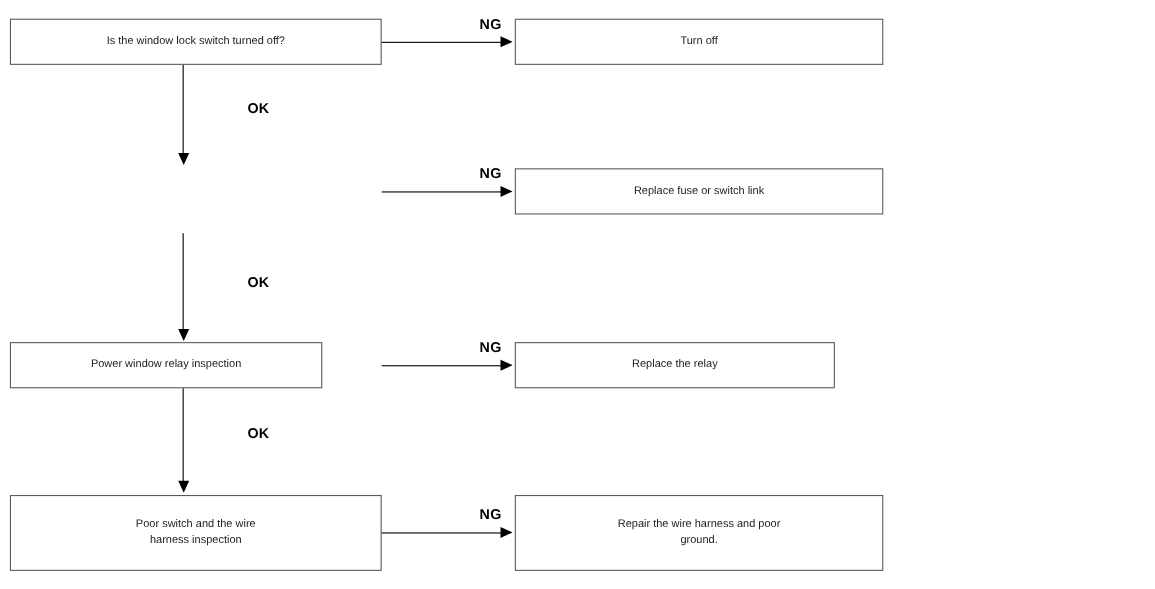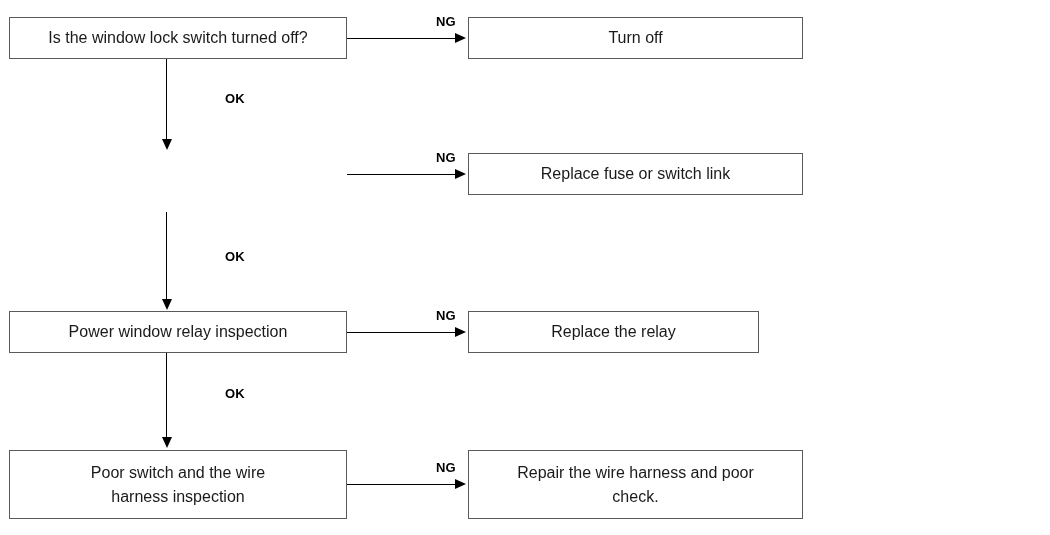--- a/index.html
+++ b/index.html
@@ -19,21 +19,21 @@
   .node {
     position: absolute;
     box-sizing: border-box;
     border: 1px solid #5a5a5a;
     background: #ffffff;
     display: flex;
     align-items: center;
     justify-content: center;
     text-align: center;
     color: #1a1a1a;
-    font-size: 16px;
+    font-size: 10px;
     line-height: 1.45;
     padding: 2px 8px;
   }
   .node .node-label {
     display: block;
     white-space: pre-line;
   }
   
   .vline {
     position: absolute;
@@ -98,21 +98,21 @@
   <div class="edge-label" style="left:388px; top:150px;">NG</div>
 
   <div class="node" style="left:468px; top:153px; width:335px; height:42px;">
     <span class="node-label">Replace fuse or switch link</span>
   </div>
 
   <div class="vline" style="left:166px; top:212px; height:89px;"></div>
   <div class="arrow-down" style="left:162px; top:299px;"></div>
   <div class="edge-label" style="left:177px; top:249px;">OK</div>
 
-  <div class="node" style="left:9px; top:311px; width:338px; height:42px;">
+  <div class="node" style="left:9px; top:311px; width:284px; height:42px;">
     <span class="node-label">Power window relay inspection</span>
   </div>
 
   <div class="hline" style="left:347px; top:332px; width:110px;"></div>
   <div class="arrow-right" style="left:455px; top:327px;"></div>
   <div class="edge-label" style="left:388px; top:308px;">NG</div>
 
   <div class="node" style="left:468px; top:311px; width:291px; height:42px;">
     <span class="node-label">Replace the relay</span>
   </div>
@@ -125,16 +125,16 @@
     <span class="node-label">Poor switch and the wire
 harness inspection</span>
   </div>
 
   <div class="hline" style="left:347px; top:484px; width:110px;"></div>
   <div class="arrow-right" style="left:455px; top:479px;"></div>
   <div class="edge-label" style="left:388px; top:460px;">NG</div>
 
   <div class="node" style="left:468px; top:450px; width:335px; height:69px;">
     <span class="node-label">Repair the wire harness and poor
-check.</span>
+ground.</span>
   </div>
 
 </div>
 
 </body></html>

